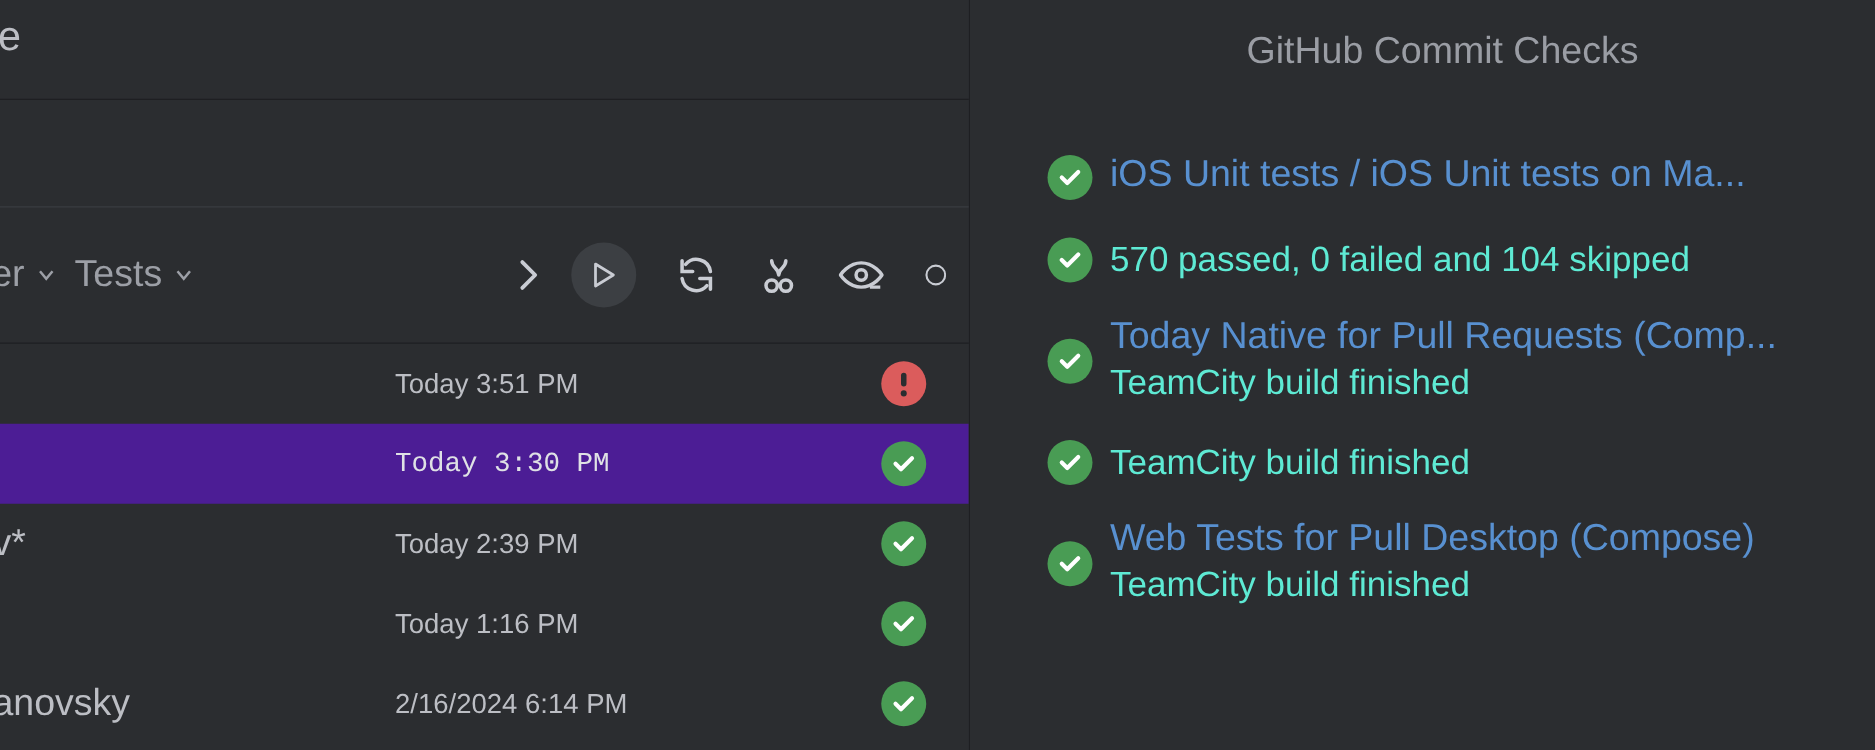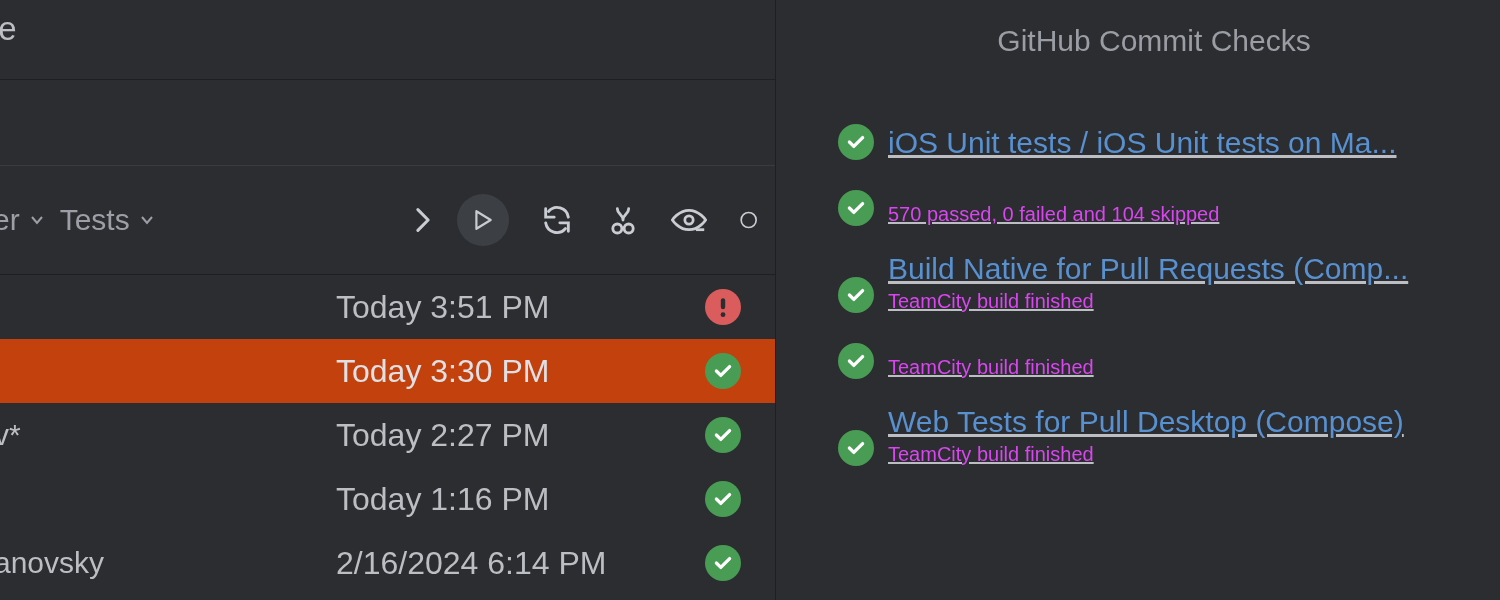--- a/index.html
+++ b/index.html
@@ -99,38 +99,39 @@
     overflow: hidden;
   }
   .commit-row {
     height: 64px;
     display: flex;
     align-items: center;
     padding-left: 0;
     position: relative;
   }
   .commit-row.selected {
-    background: #c2410c;
+    background: #4c1d95;
+    font-family: Liberation Mono, monospace;
   }
   .commit-author {
     position: absolute;
     left: -6px;
     top: 50%;
     transform: translateY(-50%);
     color: #bcbec4;
     font-size: 30px;
     white-space: nowrap;
   }
   .commit-date {
     position: absolute;
-    left: 336px;
+    left: 316px;
     top: 50%;
     transform: translateY(-50%);
     color: #bcbec4;
-    font-size: 32px;
+    font-size: 22px;
   }
   .commit-row.selected .commit-date,
   .commit-row.selected .commit-author { color: #dfe1e5; }
   .commit-status {
     position: absolute;
     right: 34px;
     top: 50%;
     transform: translateY(-50%);
     width: 36px;
     height: 36px;
@@ -151,43 +152,42 @@
   }
   
   .right-title {
     text-align: center;
     color: #9a9da4;
     font-size: 30px;
     margin-bottom: 62px;
   }
   .check-item {
     display: flex;
-    align-items: flex-end;
+    align-items: center;
     gap: 14px;
     margin-bottom: 26px;
-    text-decoration: underline;
   }
   .check-icon {
     width: 36px;
     height: 36px;
     flex-shrink: 0;
     margin-top: 4px;
   }
   .check-text { flex: 1; min-width: 0; }
   .check-title {
     color: #5890d0;
     font-size: 30px;
     white-space: nowrap;
     overflow: hidden;
     text-overflow: ellipsis;
     cursor: pointer;
   }
   .check-sub {
-    color: #d946ef;
-    font-size: 20px;
+    color: #5eead4;
+    font-size: 28px;
     margin-top: 4px;
   }
   .chev-svg { stroke: #9c9fa6; stroke-width: 2; fill: none; }
 </style>
 </head>
 <body>
 
 <div class="root">
   <div class="left-pane">
 
@@ -263,21 +263,21 @@
         <span class="commit-author"></span>
         <span class="commit-date">Today 3:30 PM</span>
         <span class="commit-status status-success">
           <svg width="22" height="22" viewBox="0 0 20 20">
               <path d="M4 10l4 4 8-8" stroke="#fff" stroke-width="3" fill="none" stroke-linecap="round" stroke-linejoin="round"></path>
             </svg>
         </span>
       </div>
       <div class="commit-row">
         <span class="commit-author">v*</span>
-        <span class="commit-date">Today 2:27 PM</span>
+        <span class="commit-date">Today 2:39 PM</span>
         <span class="commit-status status-success">
           <svg width="22" height="22" viewBox="0 0 20 20">
               <path d="M4 10l4 4 8-8" stroke="#fff" stroke-width="3" fill="none" stroke-linecap="round" stroke-linejoin="round"></path>
             </svg>
         </span>
       </div>
       <div class="commit-row">
         <span class="commit-author"></span>
         <span class="commit-date">Today 1:16 PM</span>
         <span class="commit-status status-success">
@@ -323,21 +323,21 @@
       </div>
     </div>
 
     <div class="check-item">
       <span class="check-icon status-success">
         <svg width="22" height="22" viewBox="0 0 20 20">
             <path d="M4 10l4 4 8-8" stroke="#fff" stroke-width="3" fill="none" stroke-linecap="round" stroke-linejoin="round"></path>
           </svg>
       </span>
       <div class="check-text">
-        <div class="check-title">Build Native for Pull Requests (Comp...</div>
+        <div class="check-title">Today Native for Pull Requests (Comp...</div>
         <div class="check-sub">TeamCity build finished</div>
       </div>
     </div>
 
     <div class="check-item">
       <span class="check-icon status-success">
         <svg width="22" height="22" viewBox="0 0 20 20">
             <path d="M4 10l4 4 8-8" stroke="#fff" stroke-width="3" fill="none" stroke-linecap="round" stroke-linejoin="round"></path>
           </svg>
       </span>

